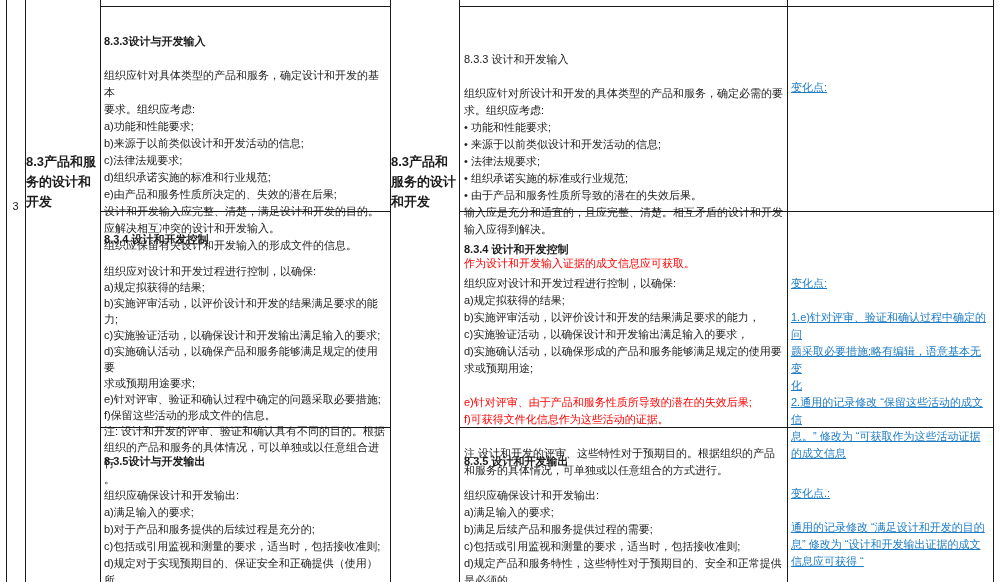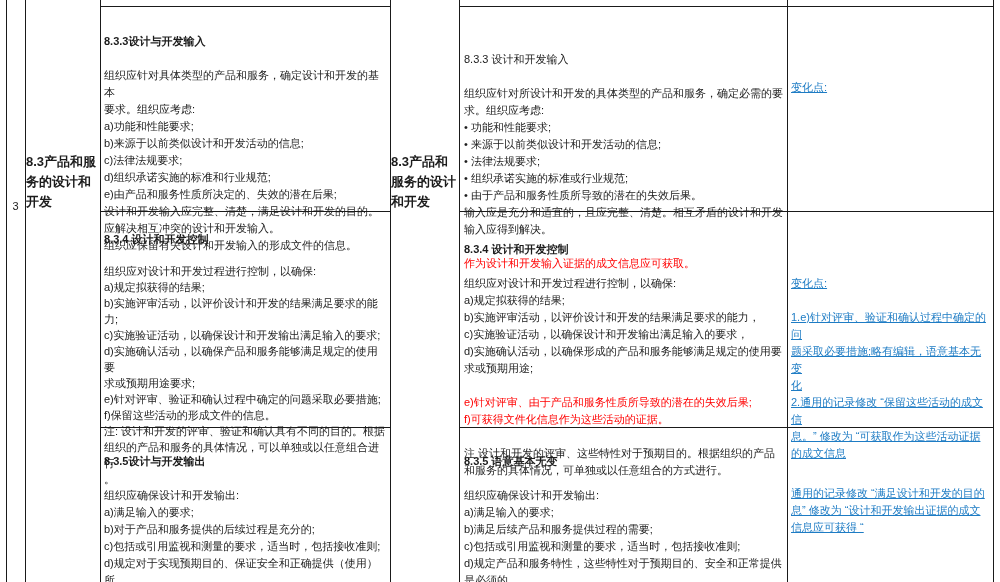--- a/index.html
+++ b/index.html
@@ -107,21 +107,21 @@
 c)实施验证活动，以确保设计和开发输出满足输入的要求，
 d)实施确认活动，以确保形成的产品和服务能够满足规定的使用要
 求或预期用途;</div>
     <div class="red">e)针对评审、由于产品和服务性质所导致的潜在的失效后果;
 f)可获得文件化信息作为这些活动的证据。</div>
     <div>注 设计和开发的评审、这些特性对于预期目的。根据组织的产品
 和服务的具体情况，可单独或以任意组合的方式进行。</div>
   </div>
 
   <div class="cell" style="left:464px;top:436px;width:320px">
-    <div class="heading">8.3.5 语意基本无变</div>
+    <div class="heading">8.3.5 设计和开发输出</div>
     <div>组织应确保设计和开发输出:
 a)满足输入的要求;
 b)满足后续产品和服务提供过程的需要;
 c)包括或引用监视和测量的要求，适当时，包括接收准则;
 d)规定产品和服务特性，这些特性对于预期目的、安全和正常提供
 是必须的。</div>
     
   </div>
 
   <div class="cell blue" style="left:791px;top:62px;width:198px">
@@ -132,18 +132,19 @@
     <div>变化点:</div>
     <div>1.e)针对评审、验证和确认过程中确定的问
 题采取必要措施;略有编辑，语意基本无变
 化
 2.通用的记录修改 “保留这些活动的成文信
 息。” 修改为 “可获取作为这些活动证据
 的成文信息</div>
   </div>
 
   <div class="cell blue" style="left:791px;top:468px;width:198px">
+    <div>变化点.:</div>
     <div>通用的记录修改 “满足设计和开发的目的
 息” 修改为 “设计和开发输出证据的成文
 信息应可获得 “</div>
   </div>
 
 </div>
 
 </body></html>

